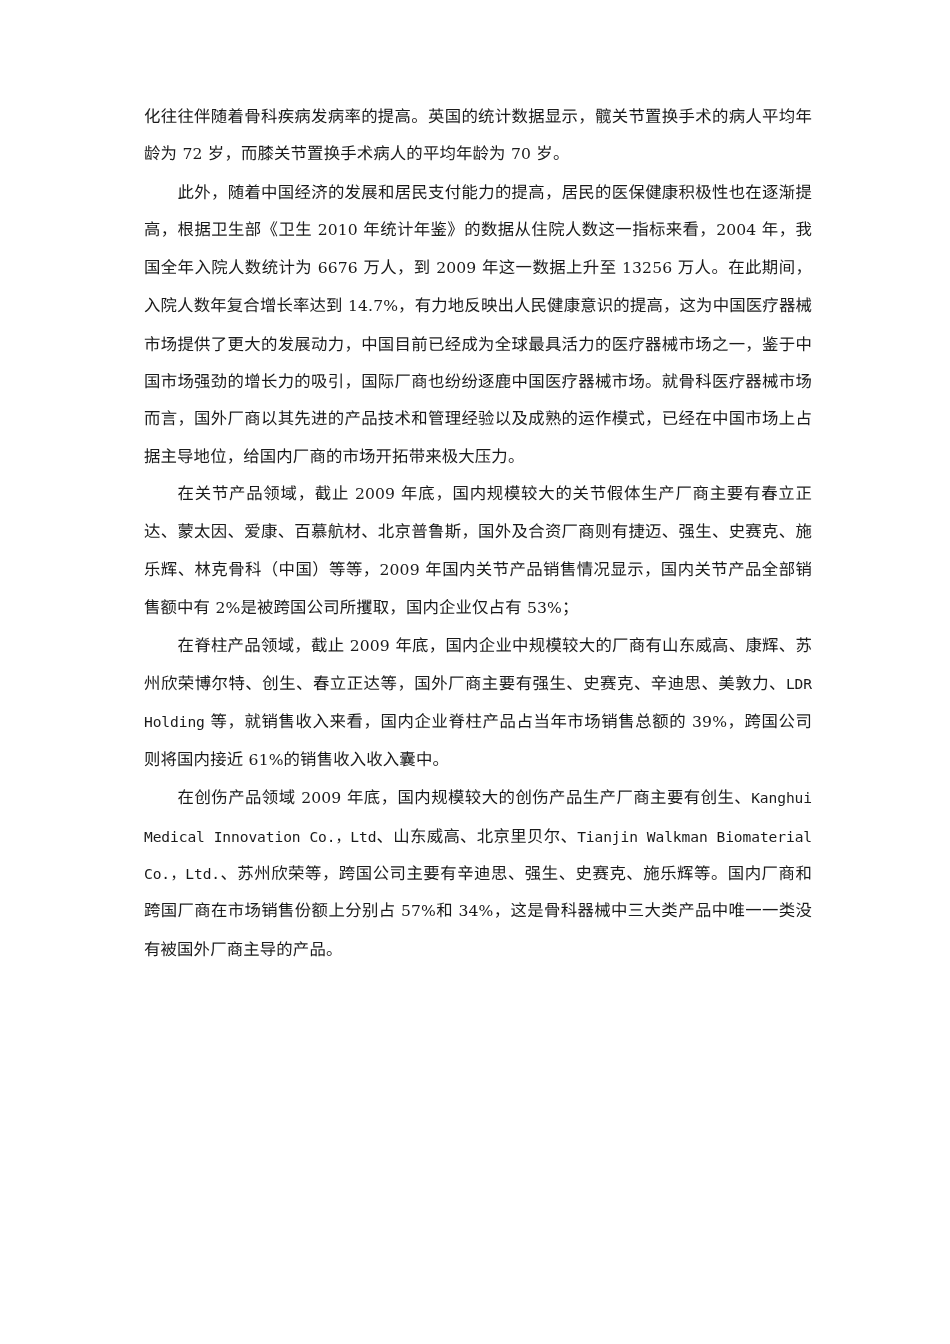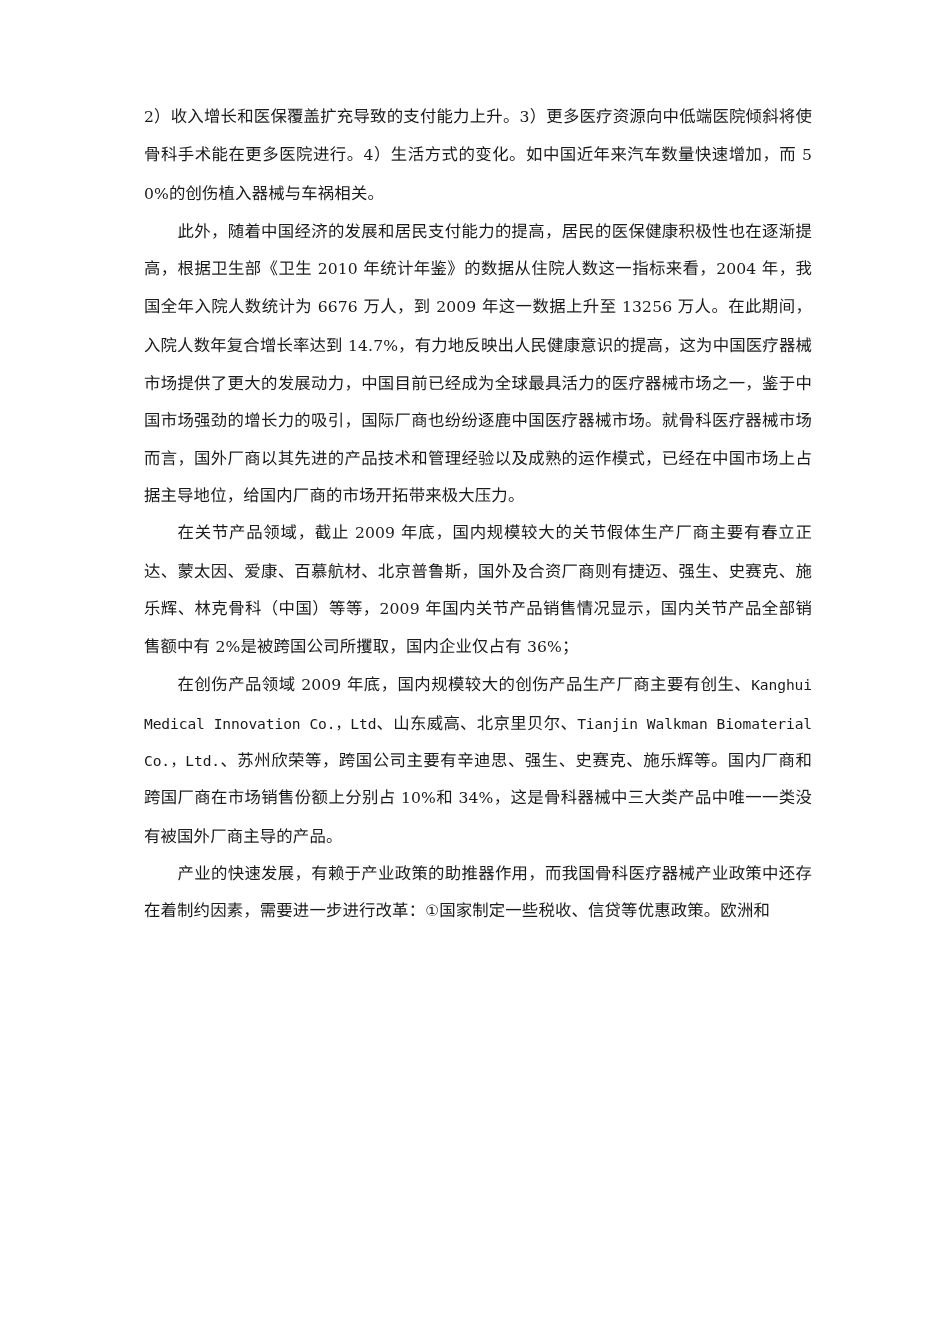--- a/index.html
+++ b/index.html
@@ -59,27 +59,27 @@
     font-family: "DejaVu Sans", "Liberation Sans", sans-serif;
     font-size: 15.4px;
   }
 </style>
 </head>
 <body>
 
 <div class="page">
   <div class="text-column">
 
+    <p class="para noindent">化往往伴随着骨科疾病发病率的提高。英国的统计数据显示，髋关节置换手术的病人平均年龄为 <span class="num">72</span> 岁，而膝关节置换手术病人的平均年龄为 <span class="num">70</span> 岁。</p>
 
-    <p class="para noindent"><span class="num">2</span>）收入增长和医保覆盖扩充导致的支付能力上升。<span class="num">3</span>）更多医疗资源向中低端医院倾斜将使骨科手术能在更多医院进行。<span class="num">4</span>）生活方式的变化。如中国近年来汽车数量快速增加，而 <span class="num">50%</span>的创伤植入器械与车祸相关。</p>
 
     <p class="para indent">此外，随着中国经济的发展和居民支付能力的提高，居民的医保健康积极性也在逐渐提高，根据卫生部《卫生 <span class="num">2010</span> 年统计年鉴》的数据从住院人数这一指标来看，<span class="num">2004</span> 年，我国全年入院人数统计为 <span class="num">6676</span> 万人，到 <span class="num">2009</span> 年这一数据上升至 <span class="num">13256</span> 万人。在此期间，入院人数年复合增长率达到 <span class="num">14.7%</span>，有力地反映出人民健康意识的提高，这为中国医疗器械市场提供了更大的发展动力，中国目前已经成为全球最具活力的医疗器械市场之一，鉴于中国市场强劲的增长力的吸引，国际厂商也纷纷逐鹿中国医疗器械市场。就骨科医疗器械市场而言，国外厂商以其先进的产品技术和管理经验以及成熟的运作模式，已经在中国市场上占据主导地位，给国内厂商的市场开拓带来极大压力。</p>
 
-    <p class="para indent">在关节产品领域，截止 <span class="num">2009</span> 年底，国内规模较大的关节假体生产厂商主要有春立正达、蒙太因、爱康、百慕航材、北京普鲁斯，国外及合资厂商则有捷迈、强生、史赛克、施乐辉、林克骨科（中国）等等，<span class="num">2009</span> 年国内关节产品销售情况显示，国内关节产品全部销售额中有 <span class="num">2%</span>是被跨国公司所攫取，国内企业仅占有 <span class="num">36%</span>；</p>
+    <p class="para indent">在关节产品领域，截止 <span class="num">2009</span> 年底，国内规模较大的关节假体生产厂商主要有春立正达、蒙太因、爱康、百慕航材、北京普鲁斯，国外及合资厂商则有捷迈、强生、史赛克、施乐辉、林克骨科（中国）等等，<span class="num">2009</span> 年国内关节产品销售情况显示，国内关节产品全部销售额中有 <span class="num">2%</span>是被跨国公司所攫取，国内企业仅占有 <span class="num">53%</span>；</p>
+
+    <p class="para indent">在脊柱产品领域，截止 <span class="num">2009</span> 年底，国内企业中规模较大的厂商有山东威高、康辉、苏州欣荣博尔特、创生、春立正达等，国外厂商主要有强生、史赛克、辛迪思、美敦力、<span class="lat">LDR Holding</span> 等，就销售收入来看，国内企业脊柱产品占当年市场销售总额的 <span class="num">39%</span>，跨国公司则将国内接近 <span class="num">61%</span>的销售收入收入囊中。</p>
+
+    <p class="para indent">在创伤产品领域 <span class="num">2009</span> 年底，国内规模较大的创伤产品生产厂商主要有创生、<span class="lat">Kanghui Medical Innovation Co.，Ltd</span>、山东威高、北京里贝尔、<span class="lat">Tianjin Walkman Biomaterial Co.，Ltd.</span>、苏州欣荣等，跨国公司主要有辛迪思、强生、史赛克、施乐辉等。国内厂商和跨国厂商在市场销售份额上分别占 <span class="num">57%</span>和 <span class="num">34%</span>，这是骨科器械中三大类产品中唯一一类没有被国外厂商主导的产品。</p>
 
 
-    <p class="para indent">在创伤产品领域 <span class="num">2009</span> 年底，国内规模较大的创伤产品生产厂商主要有创生、<span class="lat">Kanghui Medical Innovation Co.，Ltd</span>、山东威高、北京里贝尔、<span class="lat">Tianjin Walkman Biomaterial Co.，Ltd.</span>、苏州欣荣等，跨国公司主要有辛迪思、强生、史赛克、施乐辉等。国内厂商和跨国厂商在市场销售份额上分别占 <span class="num">10%</span>和 <span class="num">34%</span>，这是骨科器械中三大类产品中唯一一类没有被国外厂商主导的产品。</p>
-
-
-    <p class="para indent">产业的快速发展，有赖于产业政策的助推器作用，而我国骨科医疗器械产业政策中还存在着制约因素，需要进一步进行改革：<span class="circled">①</span>国家制定一些税收、信贷等优惠政策。欧洲和</p>
 
   </div>
 </div>
 
 </body></html>

